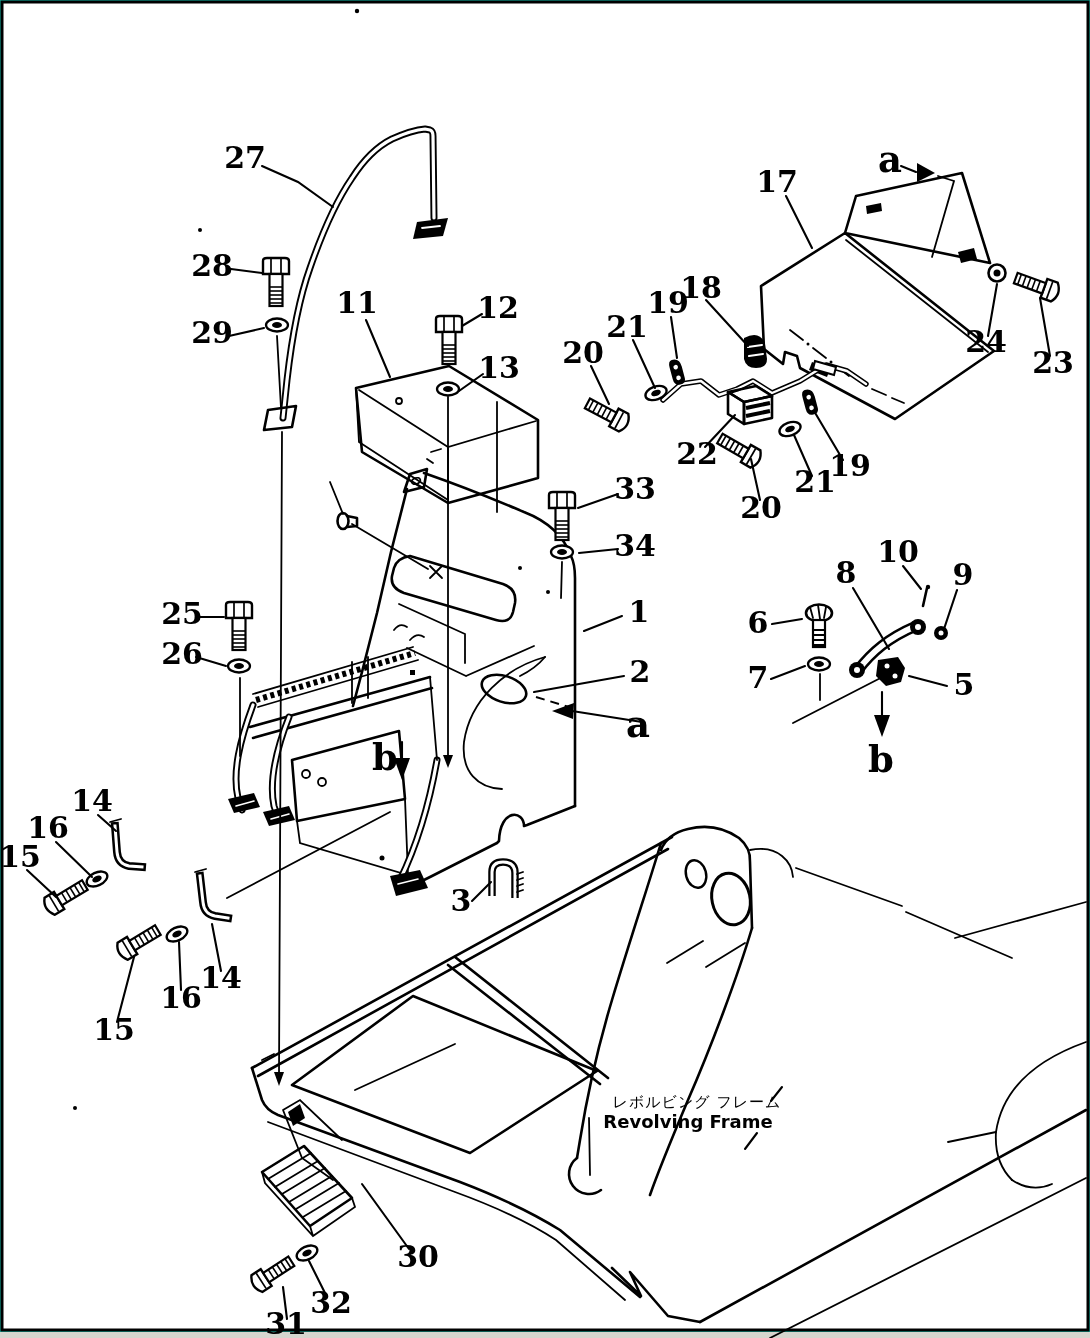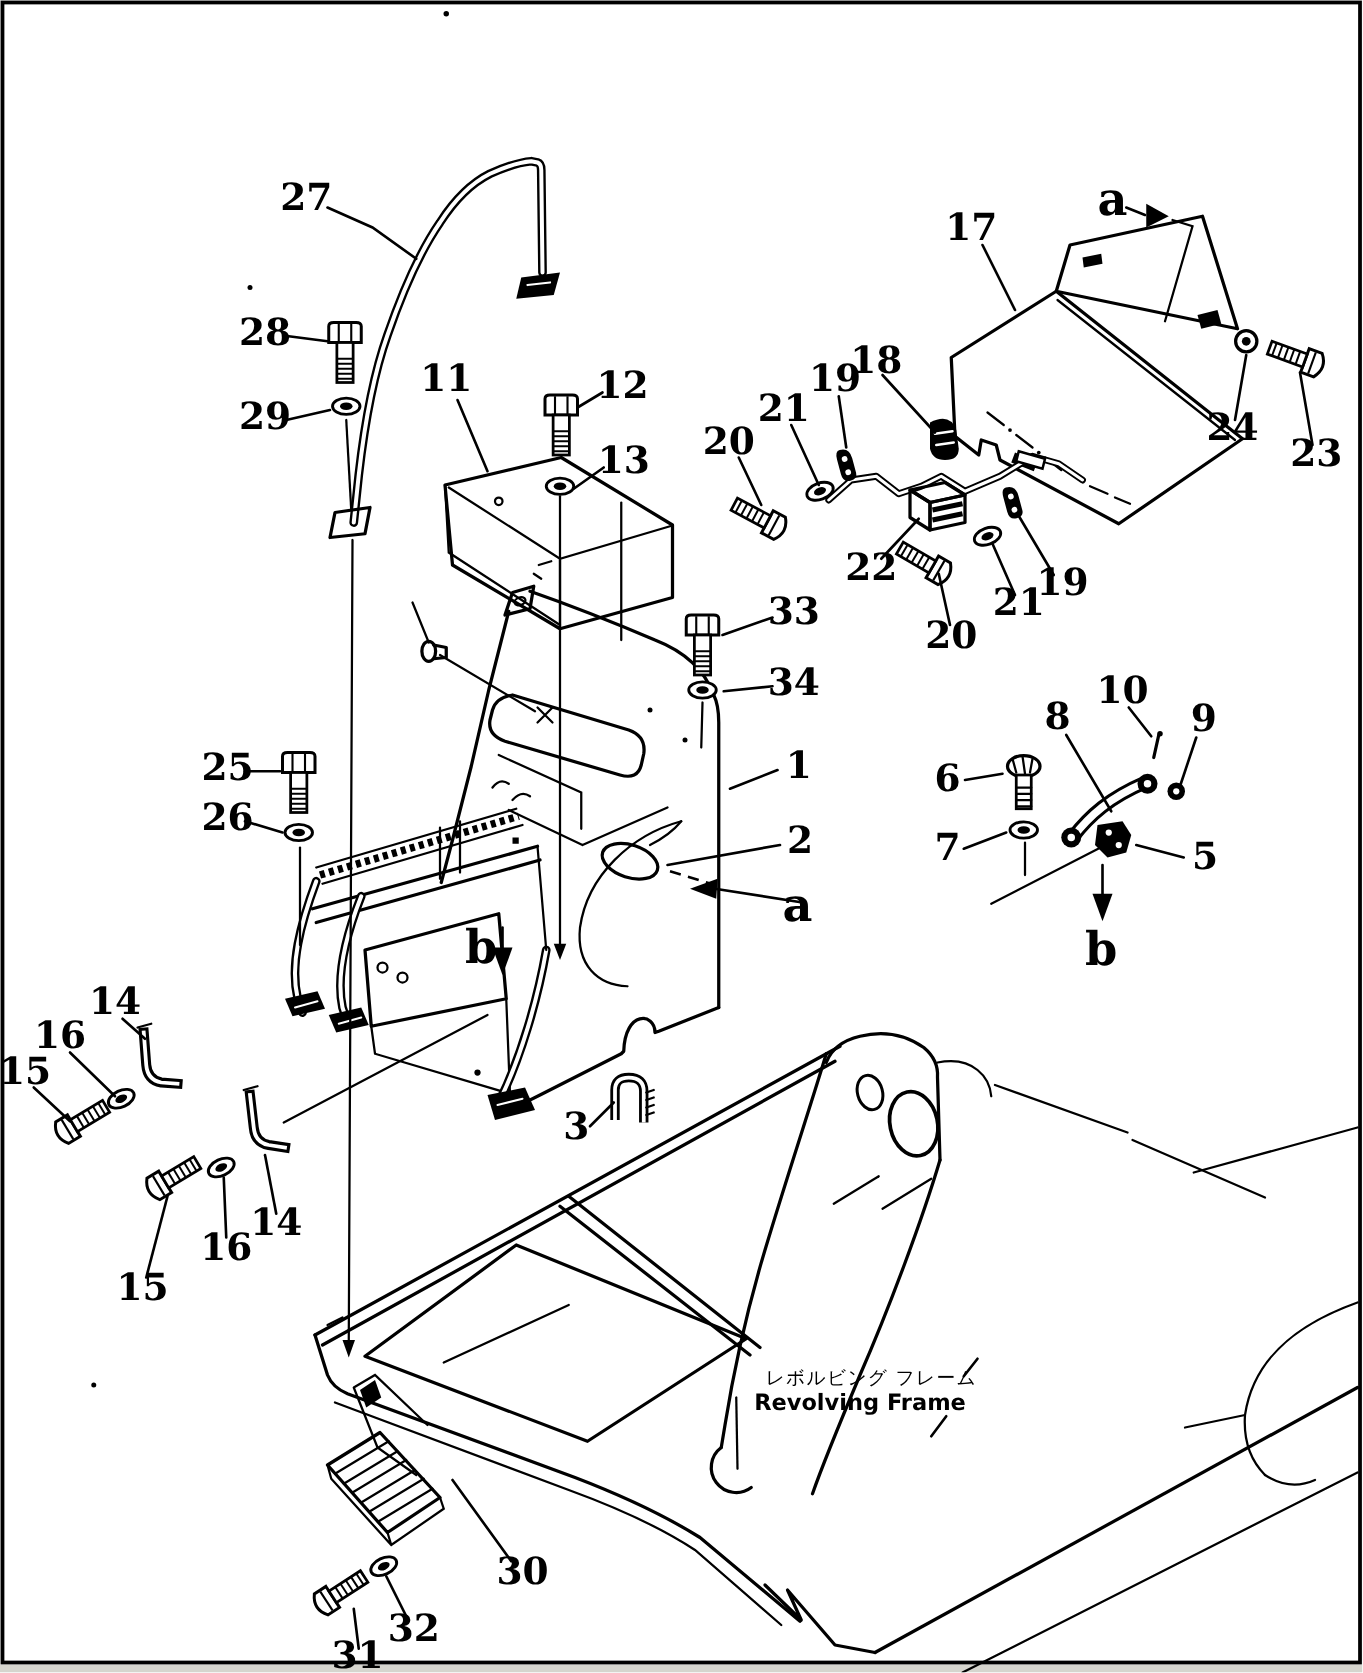--- a/index.html
+++ b/index.html
@@ -1,16 +1,16 @@
 <!DOCTYPE html>
 <html><head>
 <meta charset="utf-8">
 <style>
   html,body{margin:0;padding:0;background:#ffffff;}
-  #stage{position:relative;width:1090px;height:1338px;background:#e5e5e5;overflow:hidden;}
+  #stage{position:relative;width:1090px;height:1338px;background:#14b8a6;overflow:hidden;}
   svg{display:block;}
   .ln{stroke:#000;fill:none;stroke-width:2.6;stroke-linecap:round;stroke-linejoin:round;}
   .thin{stroke:#000;fill:none;stroke-width:1.8;stroke-linecap:round;}
   .lead{stroke:#000;fill:none;stroke-width:2.1;stroke-linecap:round;}
   .fillb{fill:#000;stroke:none;}
   .wht{stroke:#fff;fill:none;stroke-linecap:round;stroke-linejoin:round;}
   .tube{stroke:#000;fill:none;stroke-width:7;stroke-linecap:round;stroke-linejoin:round;}
   .tubein{stroke:#fff;fill:none;stroke-width:3.2;stroke-linecap:round;stroke-linejoin:round;}
   .tube2{stroke:#000;fill:none;stroke-width:8;stroke-linecap:square;stroke-linejoin:round;}
   .tube2in{stroke:#fff;fill:none;stroke-width:3;stroke-linecap:square;}

